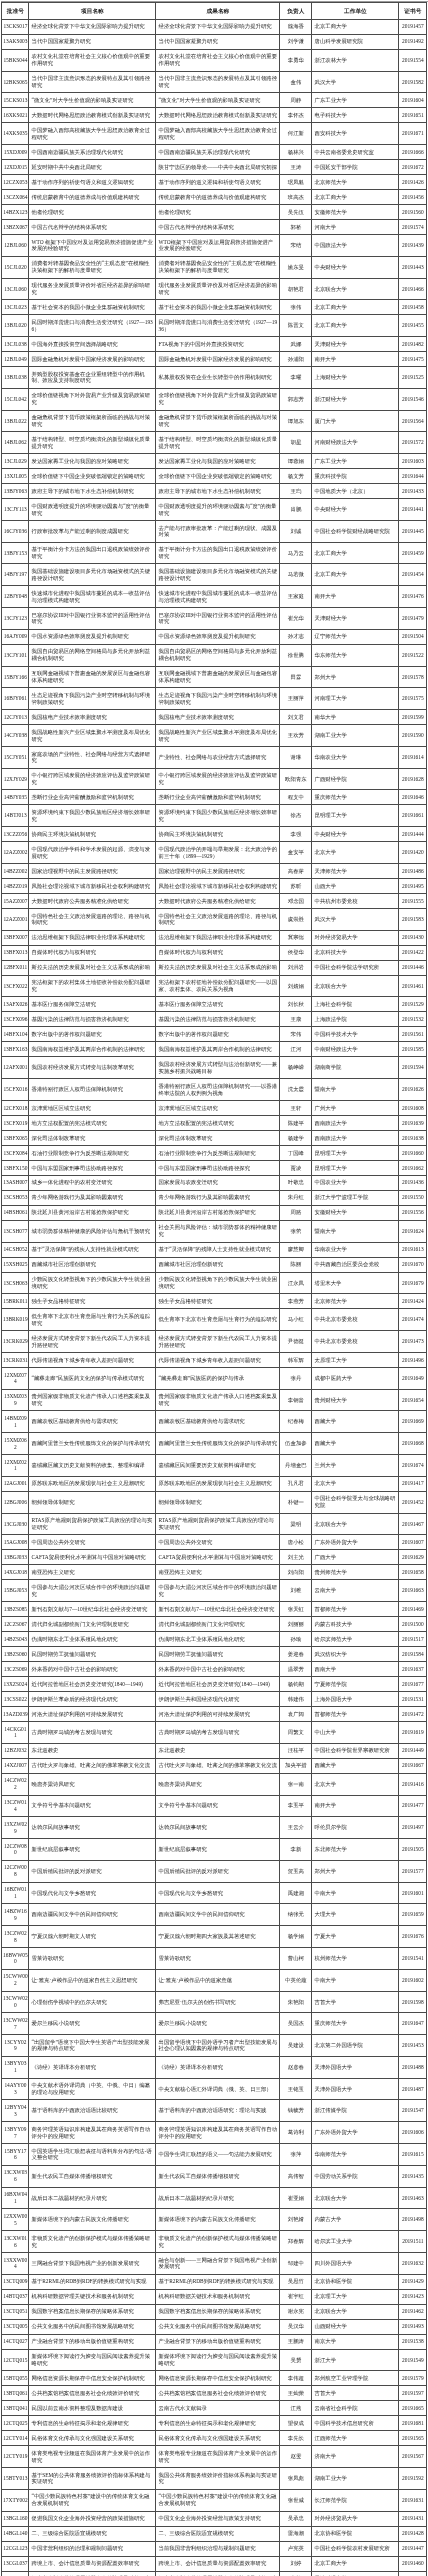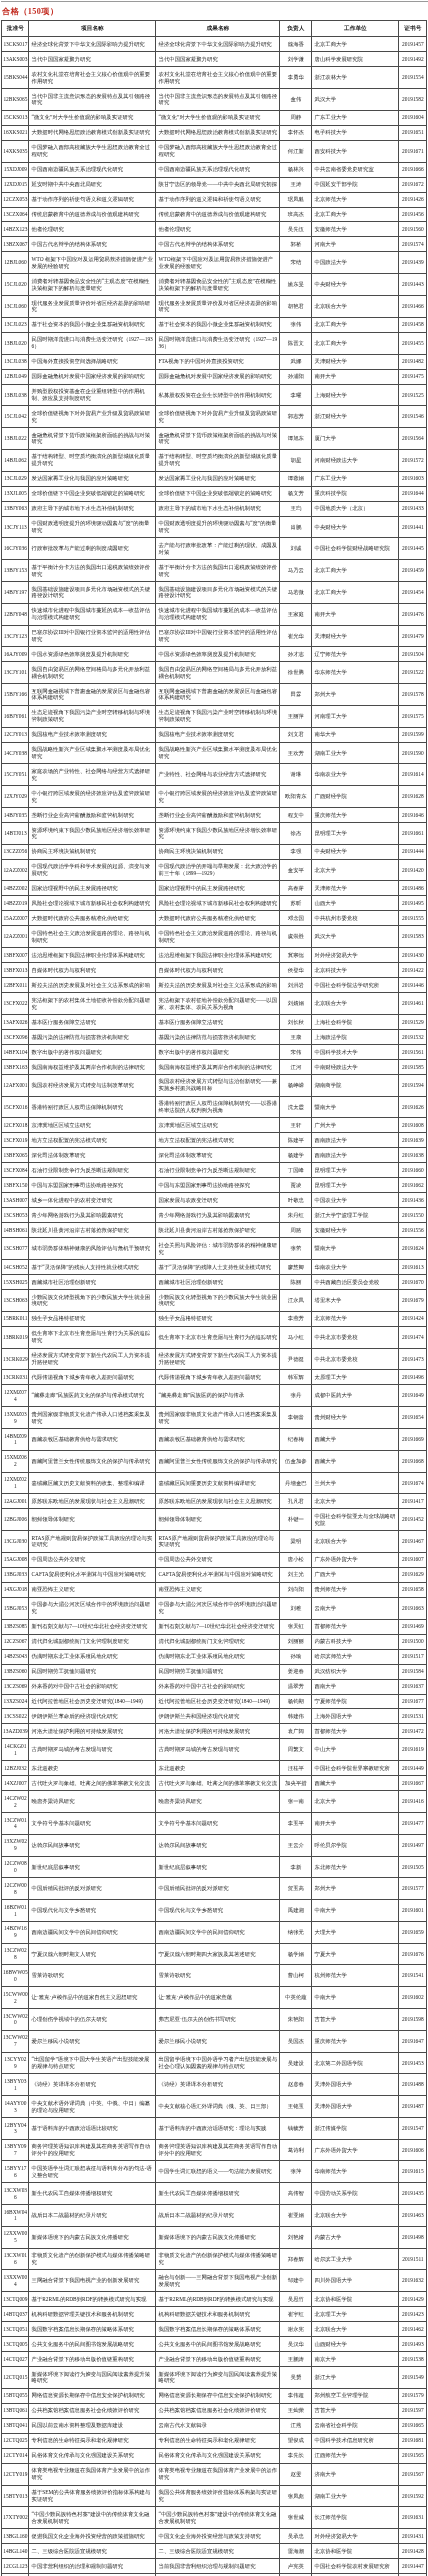--- a/index.html
+++ b/index.html
@@ -50,21 +50,20 @@
   td.c3{text-align:center;padding-left:0.7px;padding-right:0.7px;}
   td.c5{text-align:center;padding-left:0.7px;padding-right:0.7px;}
 </style>
 </head>
 <body>
 
 <div class="page">
   <div class="prev-table-remnant"></div>
   <div>
       <div>
-        <div class="section-title">合格（150项）</div>
         <table>
           <colgroup>
             <col style="width: 27px;">
             <col style="width: 127px;">
             <col style="width: 124px;">
             <col style="width: 32px;">
             <col style="width: 87px;">
             <col style="width: 28px;">
           </colgroup>
           <thead>

